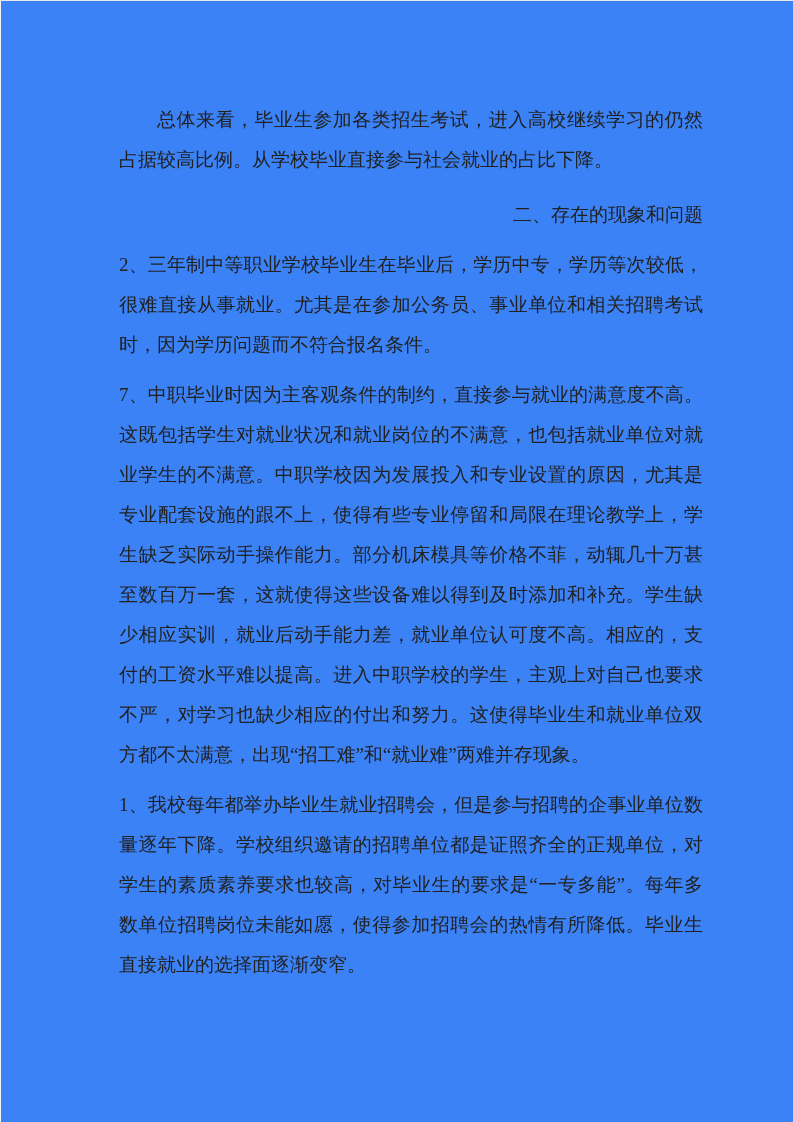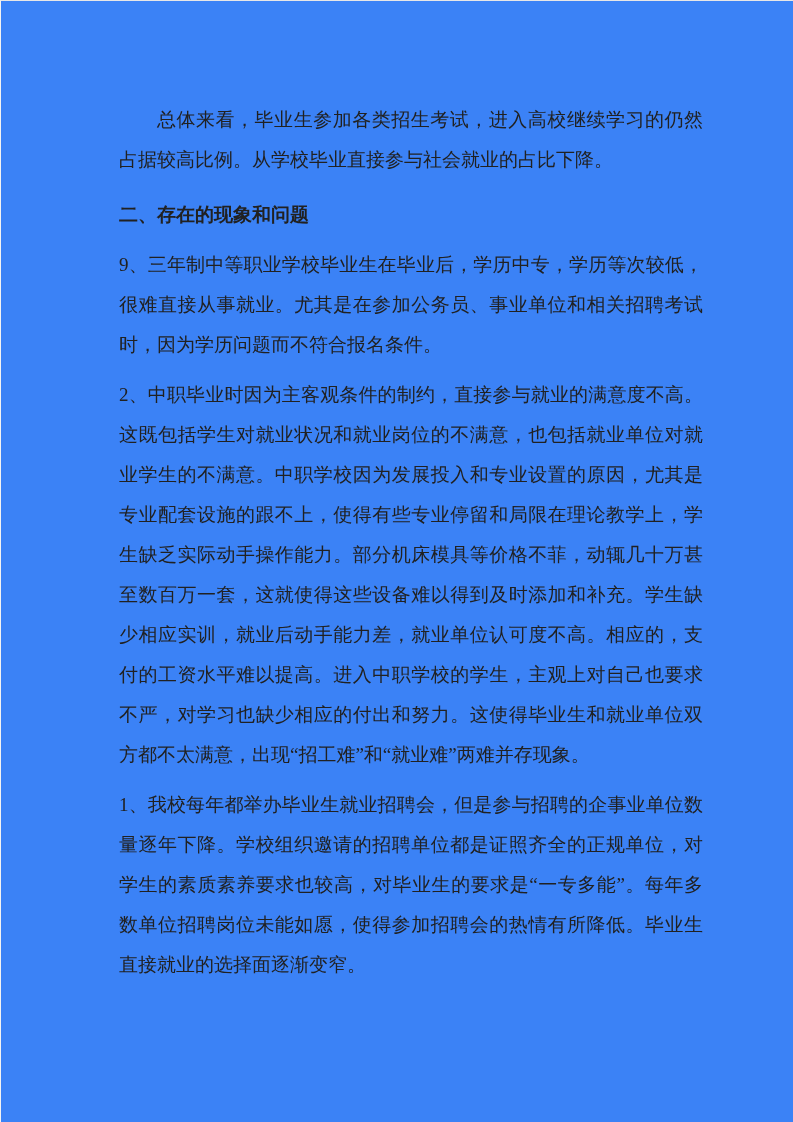--- a/index.html
+++ b/index.html
@@ -26,31 +26,31 @@
     margin: 0 0 10px 0;
     text-align: justify;
     text-justify: inter-ideograph;
     word-break: break-all;
   }
   .para.indent {
     text-indent: 2em;
   }
   .heading {
     margin: 15px 0 10px 0;
-    font-weight: bold;
-    text-align: left;
+    font-weight: normal;
+    text-align: right;
   }
 </style>
 </head>
 <body>
 
 <div class="page">
   <p class="para indent">总体来看，毕业生参加各类招生考试，进入高校继续学习的仍然占据较高比例。从学校毕业直接参与社会就业的占比下降。</p>
 
   <p class="para heading">二、存在的现象和问题</p>
 
 
-  <p class="para">9、三年制中等职业学校毕业生在毕业后，学历中专，学历等次较低，很难直接从事就业。尤其是在参加公务员、事业单位和相关招聘考试时，因为学历问题而不符合报名条件。</p>
+  <p class="para">2、三年制中等职业学校毕业生在毕业后，学历中专，学历等次较低，很难直接从事就业。尤其是在参加公务员、事业单位和相关招聘考试时，因为学历问题而不符合报名条件。</p>
 
-  <p class="para">2、中职毕业时因为主客观条件的制约，直接参与就业的满意度不高。这既包括学生对就业状况和就业岗位的不满意，也包括就业单位对就业学生的不满意。中职学校因为发展投入和专业设置的原因，尤其是专业配套设施的跟不上，使得有些专业停留和局限在理论教学上，学生缺乏实际动手操作能力。部分机床模具等价格不菲，动辄几十万甚至数百万一套，这就使得这些设备难以得到及时添加和补充。学生缺少相应实训，就业后动手能力差，就业单位认可度不高。相应的，支付的工资水平难以提高。进入中职学校的学生，主观上对自己也要求不严，对学习也缺少相应的付出和努力。这使得毕业生和就业单位双方都不太满意，出现“招工难”和“就业难”两难并存现象。</p>
+  <p class="para">7、中职毕业时因为主客观条件的制约，直接参与就业的满意度不高。这既包括学生对就业状况和就业岗位的不满意，也包括就业单位对就业学生的不满意。中职学校因为发展投入和专业设置的原因，尤其是专业配套设施的跟不上，使得有些专业停留和局限在理论教学上，学生缺乏实际动手操作能力。部分机床模具等价格不菲，动辄几十万甚至数百万一套，这就使得这些设备难以得到及时添加和补充。学生缺少相应实训，就业后动手能力差，就业单位认可度不高。相应的，支付的工资水平难以提高。进入中职学校的学生，主观上对自己也要求不严，对学习也缺少相应的付出和努力。这使得毕业生和就业单位双方都不太满意，出现“招工难”和“就业难”两难并存现象。</p>
 
   <p class="para">1、我校每年都举办毕业生就业招聘会，但是参与招聘的企事业单位数量逐年下降。学校组织邀请的招聘单位都是证照齐全的正规单位，对学生的素质素养要求也较高，对毕业生的要求是“一专多能”。每年多数单位招聘岗位未能如愿，使得参加招聘会的热情有所降低。毕业生直接就业的选择面逐渐变窄。</p>
 </div>
 
 </body></html>

